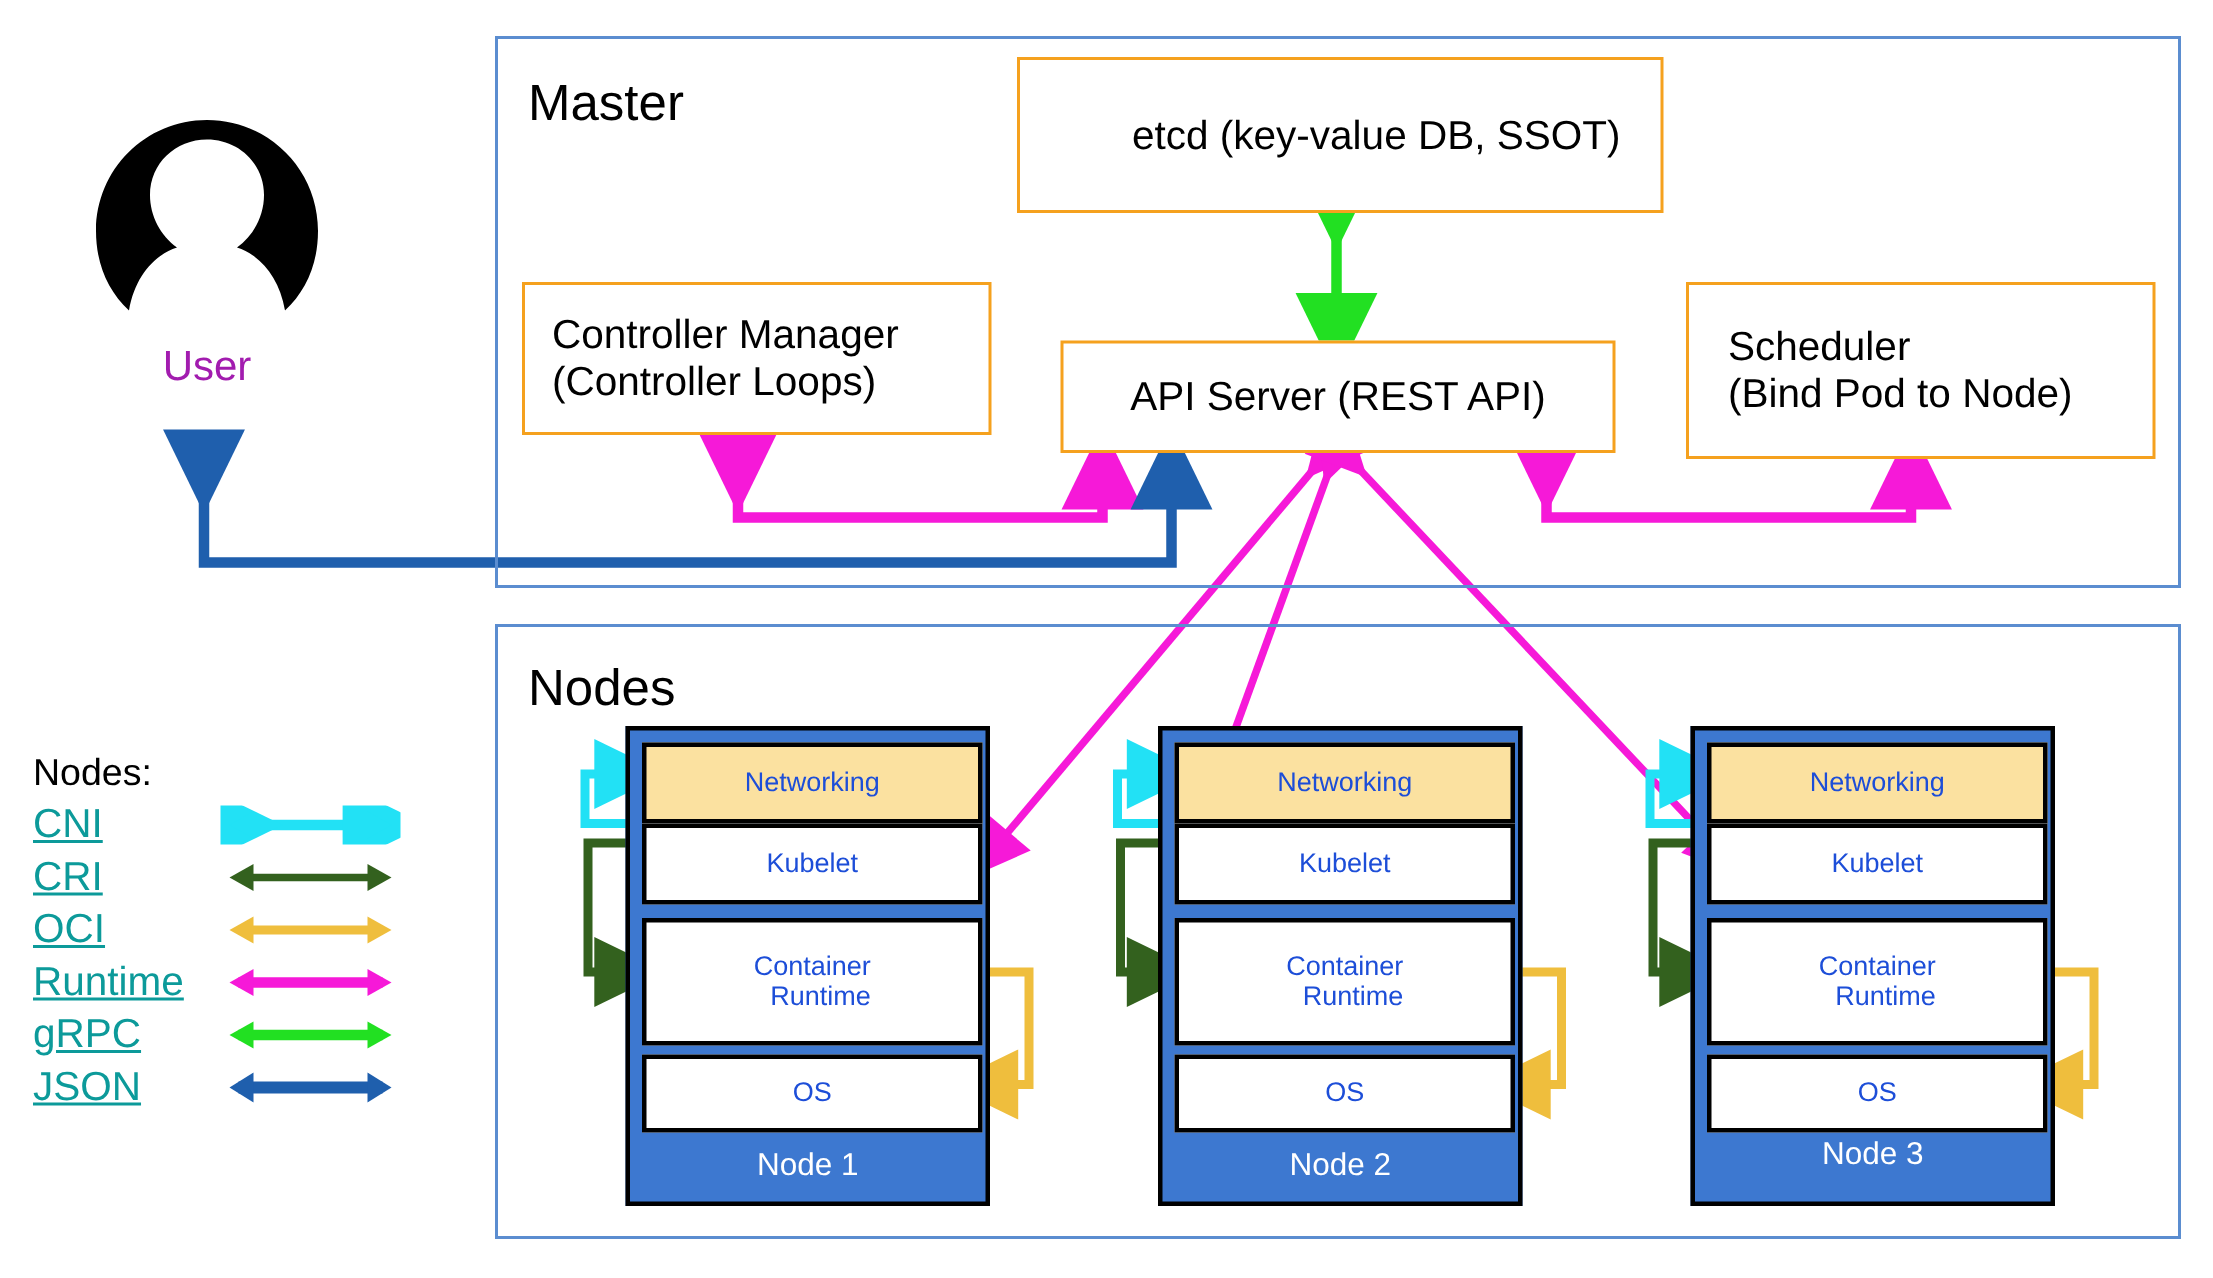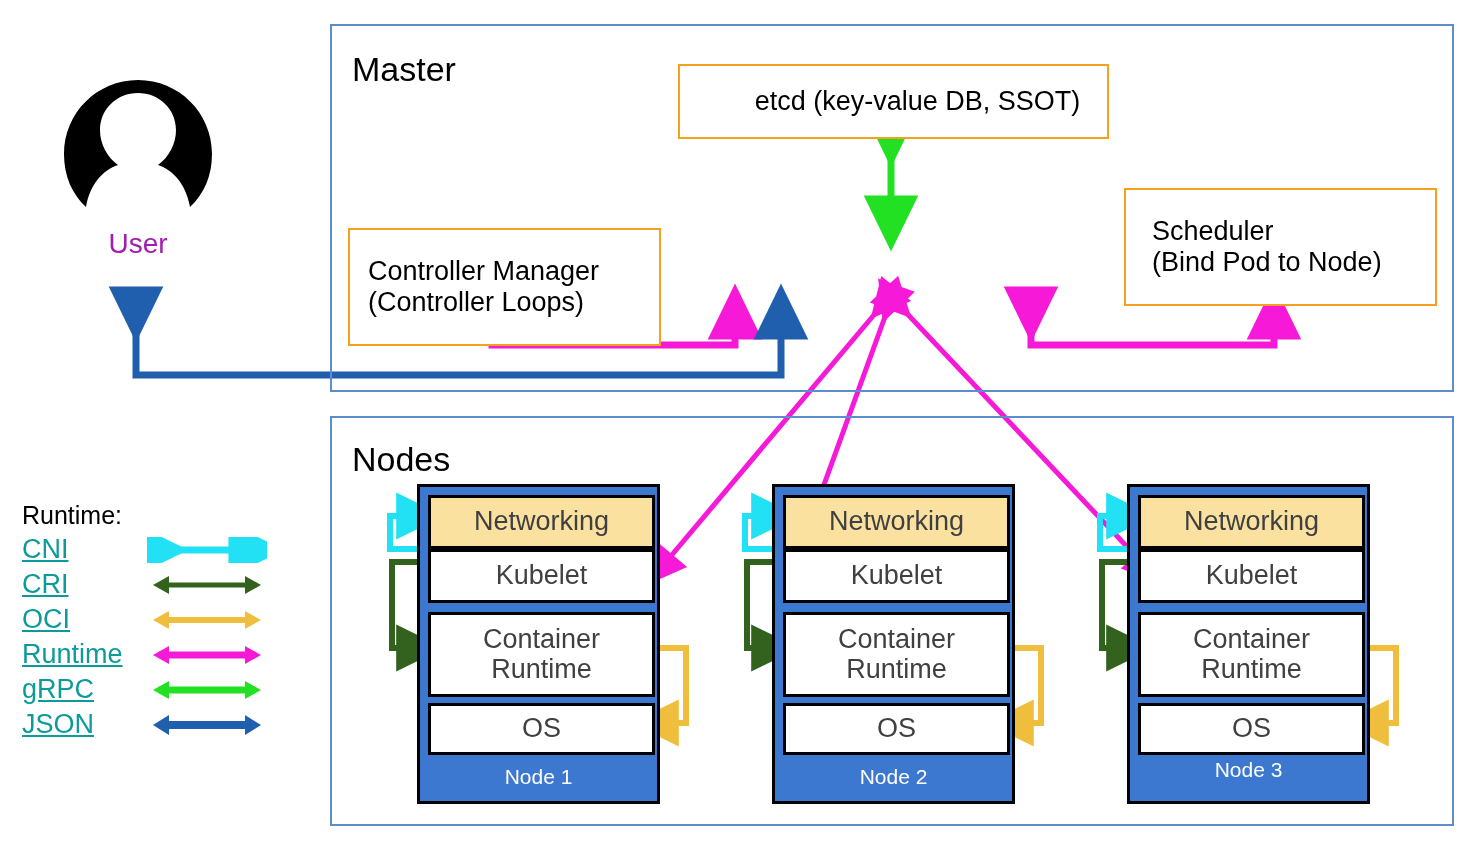--- a/index.html
+++ b/index.html
@@ -82,24 +82,25 @@
     box-sizing: border-box;
     background: #ffffff;
     border: 3px solid #000000;
     display: flex;
     align-items: center;
     justify-content: center;
     text-align: center;
   }
   .node-layer.networking { background: #fbe1a0; }
   .node-layer-text {
-    font-size: 27px;
-    color: #404040;
+    font-size: 18px;
+    color: #1d4ed8;
     line-height: 1.08;
     white-space: pre-line;
+    text-align: right;
   }
   .node-name {
     position: absolute;
     width: 100%;
     left: 0;
     text-align: center;
     color: #ffffff;
     font-size: 21px;
   }
 
@@ -222,29 +223,32 @@
                C38,31 55,15 76,15 C97,15 114,31 114,52
                C114,66 107,79 96,87 C111,92 124,106 128,129
                C142,116 150,98 150,76 C150,35 117,2 76,2 Z" fill="#000000"></path>
     </svg>
     <div class="user-label" style="top:150px;">User</div>
   </div>
 
   <div class="group-box" style="left:330px; top:24px; width:1124px; height:368px;"></div>
   <div class="group-title" style="left:352px; top:52px;">Master</div>
 
-  <div class="comp-box center-text" style="left:678px; top:64px; width:431px; height:75px;padding-left:48px;">
+  <div class="comp-box center-text" style="left:678px; top:38px; width:431px; height:104px;padding-left:48px;">
     <span class="comp-label">etcd (key-value DB, SSOT)</span>
   </div>
 
-  <div class="comp-box" style="left:348px; top:188px; width:313px; height:118px;margin-top:40px;">
+  <div class="comp-box" style="left:348px; top:188px; width:313px; height:102px;">
     <span class="comp-label">Controller Manager
 (Controller Loops)</span>
   </div>
 
+  <div class="comp-box center-text" style="left:707px; top:227px; width:370px; height:75px;">
+    <span class="comp-label">API Server (REST API)</span>
+  </div>
 
   <div class="comp-box" style="left:1124px; top:188px; width:313px; height:118px;padding-left:26px;">
     <span class="comp-label">Scheduler
 (Bind Pod to Node)</span>
   </div>
 
   <div class="group-box" style="left:330px; top:416px; width:1124px; height:410px;"></div>
   <div class="group-title" style="left:352px; top:442px;">Nodes</div>
 
   <div class="node" style="left:417px; top:484px; width:243px; height:320px;">
@@ -292,21 +296,21 @@
       <span class="node-layer-text">Container
 Runtime</span>
     </div>
     <div class="node-layer" style="left:8px; top:216px; width:227px; height:52px;">
       <span class="node-layer-text">OS</span>
     </div>
     <div class="node-name" style="top:271px;">Node 3</div>
   </div>
 
   <div class="legend">
-    <div class="legend-title">Runtime:</div>
+    <div class="legend-title">Nodes:</div>
 
     <div class="legend-row">
       <a class="legend-link" href="#">CNI</a>
       <svg class="legend-arrow" viewBox="0 0 120 26">
         <line x1="12" y1="13" x2="108" y2="13" stroke="#22e1f5" stroke-width="7" marker-start="url(#ah-cni)" marker-end="url(#ah-cni)"></line>
         <path d="M22,4 L6,13 L22,22 Z" fill="#22e1f5"></path>
         <path d="M98,4 L114,13 L98,22 Z" fill="#22e1f5"></path>
       </svg>
     </div>
 

